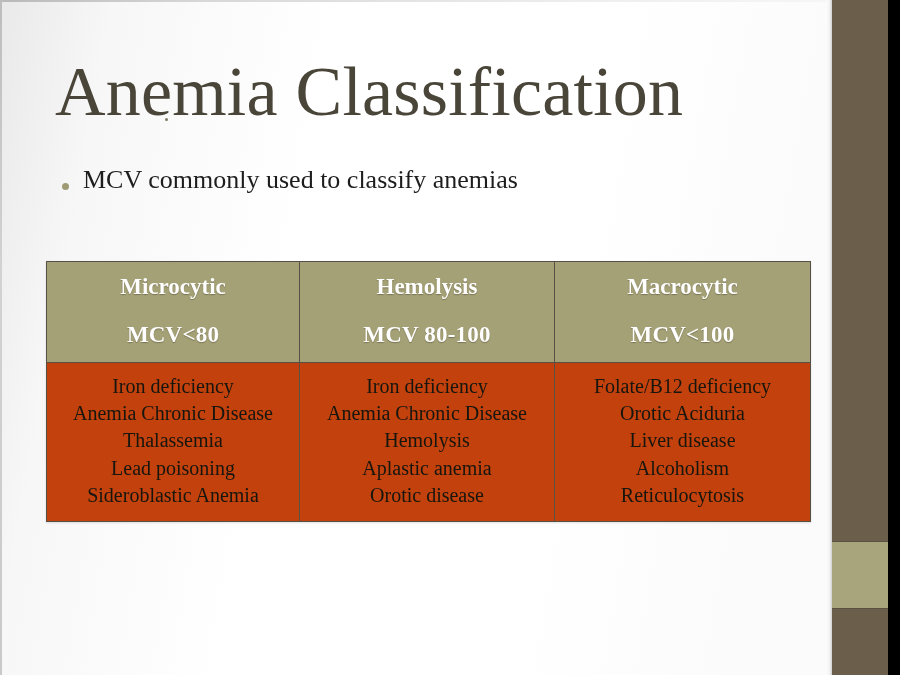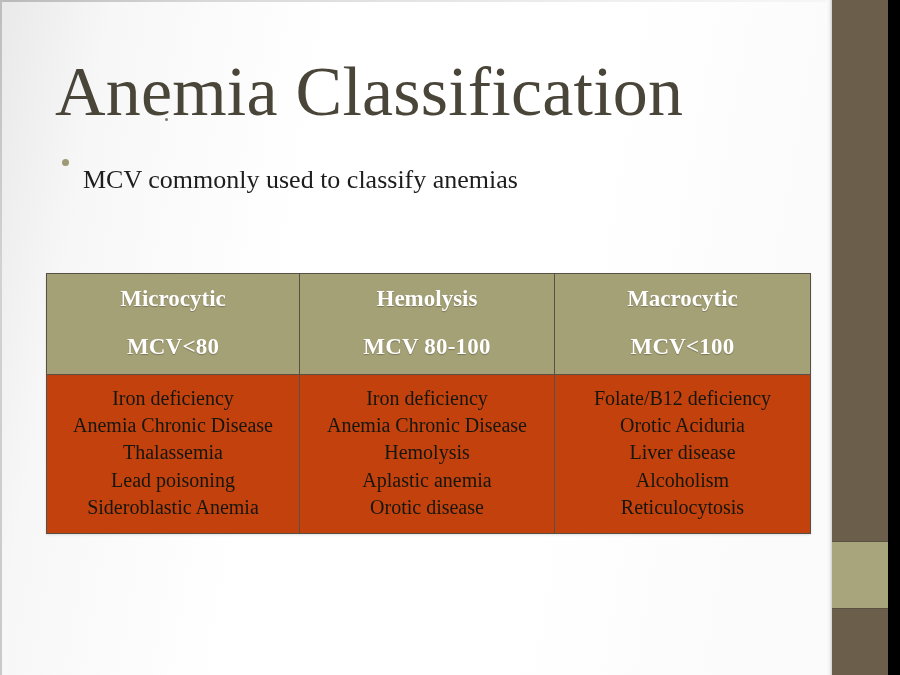--- a/index.html
+++ b/index.html
@@ -107,21 +107,21 @@
     border-radius: 50%;
     background: #7d7763;
   }
 
   
   .bullet-row {
     position: absolute;
     left: 62px;
     top: 164px;
     display: flex;
-    align-items: flex-start;
+    align-items: flex-end;
   }
   .bullet-dot {
     width: 7px;
     height: 7px;
     border-radius: 50%;
     background: #9d9a74;
     margin-right: 14px;
     position: relative;
     top: -5px;
     flex: 0 0 auto;
@@ -131,21 +131,21 @@
     font-size: 26px;
     color: #1d1d1d;
     line-height: 1.2;
     white-space: nowrap;
   }
 
   
   .class-table {
     position: absolute;
     left: 46px;
-    top: 273px;
+    top: 261px;
     width: 764px;
     border-collapse: collapse;
     table-layout: fixed;
     box-shadow: 0 1px 2px rgba(0,0,0,0.12);
   }
   .class-table col.c1 { width: 253px; }
   .class-table col.c2 { width: 255px; }
   .class-table col.c3 { width: 256px; }
 
   .class-table th {

